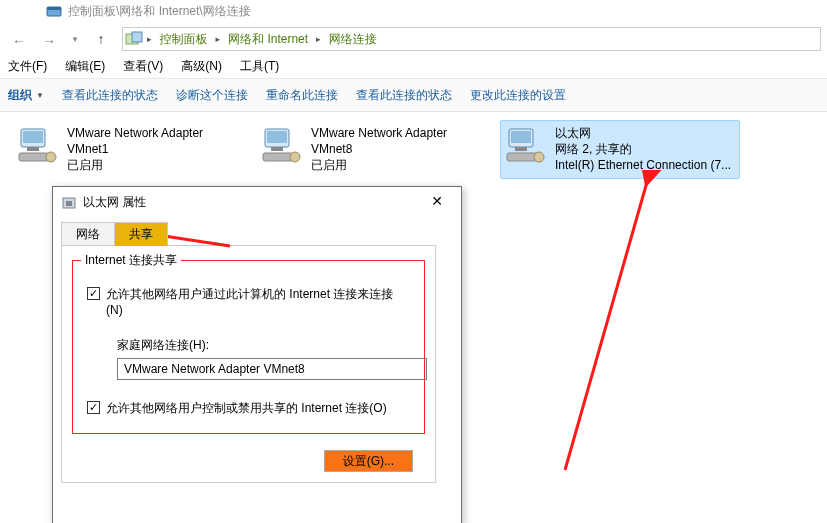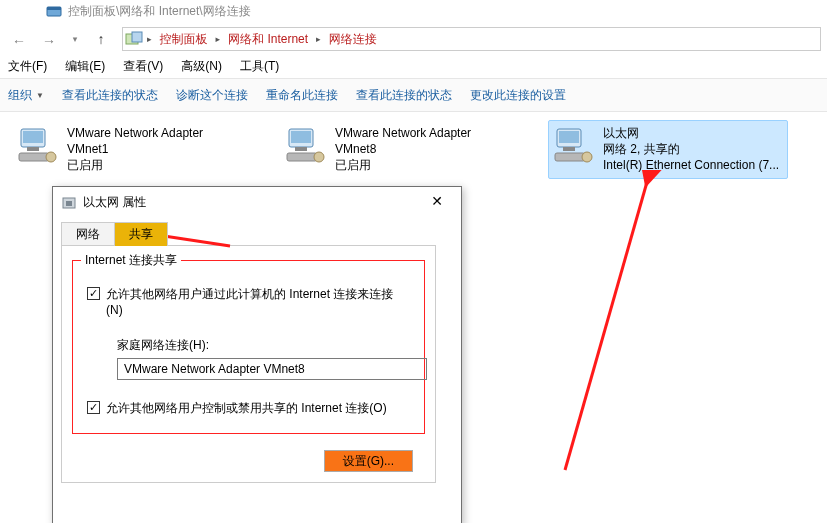--- a/index.html
+++ b/index.html
@@ -7,32 +7,32 @@
 
   .titlebar { display: flex; align-items: center; height: 22px; padding: 2px 6px; gap: 6px; margin-left: 40px; }
   .titlebar .icn { width: 16px; height: 16px; }
   .titlebar-text { color: #888; font-size: 12px; }
 
   .navrow { display: flex; align-items: center; height: 34px; padding: 0 6px; gap: 4px; }
   .nav-arrow { width: 26px; height: 26px; border-radius: 3px; display: flex; align-items: center; justify-content: center; color: #808080; font-size: 14px; }
   .nav-arrow.drop { width: 18px; }
   .nav-up { width: 26px; height: 26px; display: flex; align-items: center; justify-content: center; color: #333; font-size: 14px; }
   .addrbar { flex: 1; height: 24px; border: 1px solid #ccc; display: flex; align-items: center; padding: 0 2px; gap: 2px; margin-left: 4px; }
-  .addrbar .crumb { padding: 2px 4px; display: flex; align-items: center; gap: 2px; color: #b91c1c; }
+  .addrbar .crumb { padding: 2px 4px; display: flex; align-items: center; gap: 2px; color: #4d7c0f; }
   .addrbar .chev { color: #555; font-size: 9px; padding: 0 2px; }
   .crumb-icn { width: 18px; height: 16px; }
 
   .menubar { display: flex; align-items: flex-start; height: 22px; padding: 2px 8px; gap: 18px; color: #000; }
 
   .toolbar { display: flex; align-items: center; height: 34px; padding: 0 8px; gap: 18px; border-top: 1px solid #e6e6e6; border-bottom: 1px solid #e6e6e6; background: #fafafa; }
   .toolbar .tb { color: #1a5ea0; }
-  .toolbar .tb.org { display: flex; align-items: center; gap: 4px; }
+  .toolbar .tb.org { display: flex; align-items: center; gap: 4px; font-weight: bold; }
   .toolbar .drop-triangle { font-size: 8px; color: #555; }
 
-  .content { position: relative; padding: 8px 12px; display: flex; gap: 28px; }
+  .content { position: relative; padding: 8px 12px; display: flex; gap: 4px; }
   .adapter { width: 240px; display: flex; gap: 8px; padding: 4px; border: 1px solid transparent; border-radius: 2px; }
   .adapter.selected { background: #cce8ff; border-color: #99d1ff; }
   .ad-icn { width: 42px; height: 40px; flex-shrink: 0; }
   .ad-text { display: flex; flex-direction: column; line-height: 1.35; }
   .ad-title { color: #000; }
   .ad-sub { color: #000000; }
 
   .dialog { position: absolute; left: 52px; top: 186px; width: 410px; min-height: 340px; background: #fff; border: 1px solid #707070; box-shadow: 2px 2px 8px rgba(0,0,0,0.25); }
   .dlg-title { display: flex; align-items: center; height: 30px; padding: 0 8px; gap: 6px; position: relative; }
   .dlg-title .x { position: absolute; right: 4px; top: 2px; width: 40px; height: 24px; font-size: 14px; text-align: center; line-height: 24px; }

